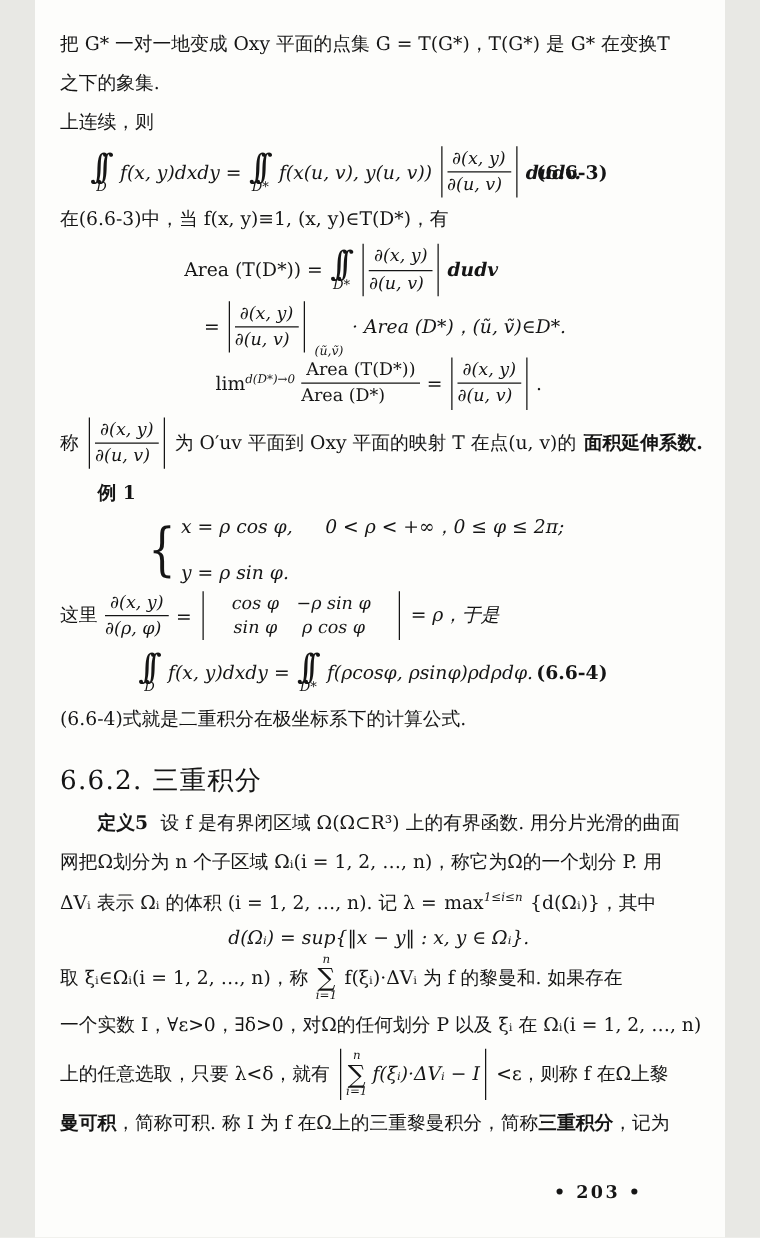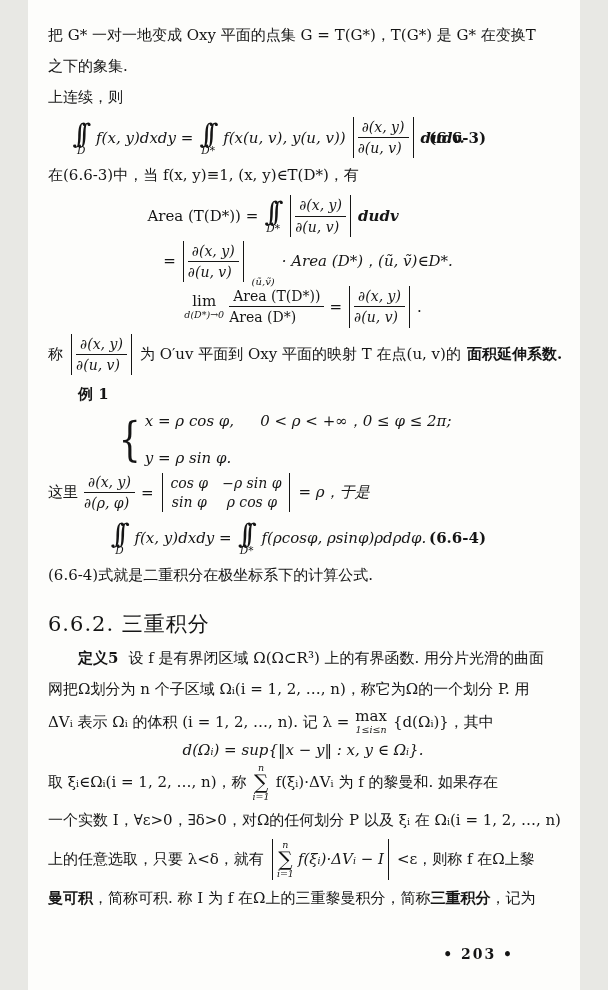--- a/index.html
+++ b/index.html
@@ -30,33 +30,33 @@
   .bigop .oplim{font-size:10.5px;font-style:italic;margin-top:-2px;}
   
   .frac{display:inline-flex;flex-direction:column;align-items:flex-start;font-style:italic;font-size:14px;line-height:1.3;}
   .frac .num{border-bottom:1.2px solid #151515;padding:0 4px 1px;}
   .frac .den{padding-top:1px;}
   .frac.rm{font-style:normal;}
   
   .absbars{display:inline-flex;align-items:center;border-left:1.4px solid #151515;border-right:1.4px solid #151515;padding:1px 4px;margin:0 2px;gap:4px;}
   .evalsub{align-self:flex-end;font-size:10px;font-style:italic;margin:0 2px 0 1px;transform:translateY(5px);}
   
-  .limop,.maxop{display:inline-flex;flex-direction:column;align-items:center;line-height:1.1;}
+  .limop,.maxop{display:inline-flex;flex-direction:row;align-items:flex-start;line-height:1.1;}
   .limop .s,.maxop .s{font-size:9.5px;font-style:italic;}
   
   .sumop{display:inline-flex;flex-direction:column;align-items:center;line-height:1;}
   .sumop .t,.sumop .bdx{font-size:9.5px;font-style:italic;}
   .sumop .sym{font-size:20px;}
   
   .cases{display:inline-flex;align-items:center;}
   .cases .brace{font-size:46px;font-weight:400;line-height:.85;transform:scaleX(.75);margin-right:1px;}
   .cases-col{display:flex;flex-direction:column;gap:18px;font-style:italic;}
   .cases-col .cond{margin-left:26px;}
   
-  .det2{display:inline-grid;grid-template-columns:auto auto;column-gap:14px;row-gap:3px;border-left:1.4px solid #151515;border-right:1.4px solid #151515;padding:2px 7px;font-style:italic;margin:0 3px;font-size:14px;}
+  .det2{display:inline-grid;grid-template-columns:auto auto;column-gap:14px;row-gap:3px;border-left:1.4px solid #151515;border-right:1.4px solid #151515;padding:2px 22px;font-style:italic;margin:0 3px;font-size:14px;}
   .det2 span{text-align:center;}
   .sec-title{font-size:21px;letter-spacing:1px;margin:16px 0 0 0;line-height:34px;}
   .sub-title{margin-top:10px;line-height:28px;padding-left:30px;}
   .pagenum{position:absolute;right:66px;top:946px;font-weight:bold;font-size:14px;letter-spacing:2px;}
   .mt2{margin-top:2px;} .mt4{margin-top:4px;} .mt6{margin-top:6px;} .mt8{margin-top:8px;}
 </style>
 </head>
 <body>
 
 <div class="page">

